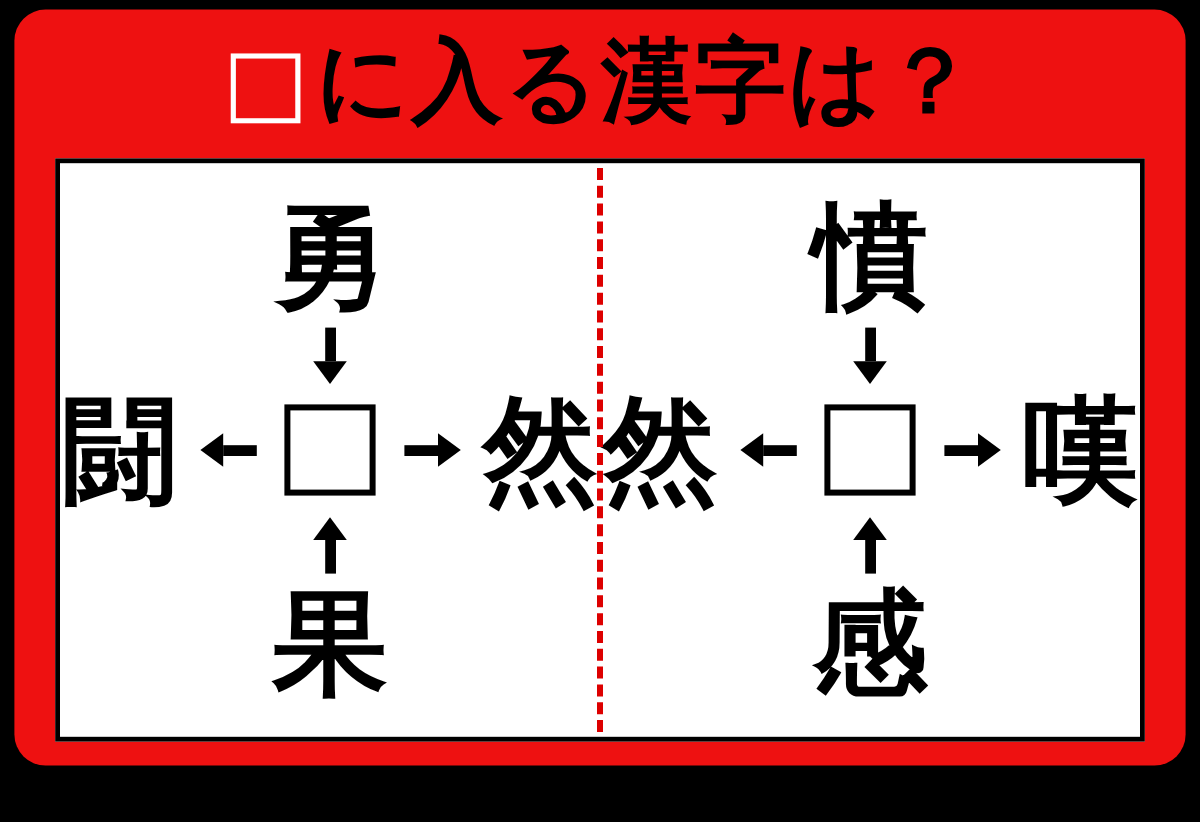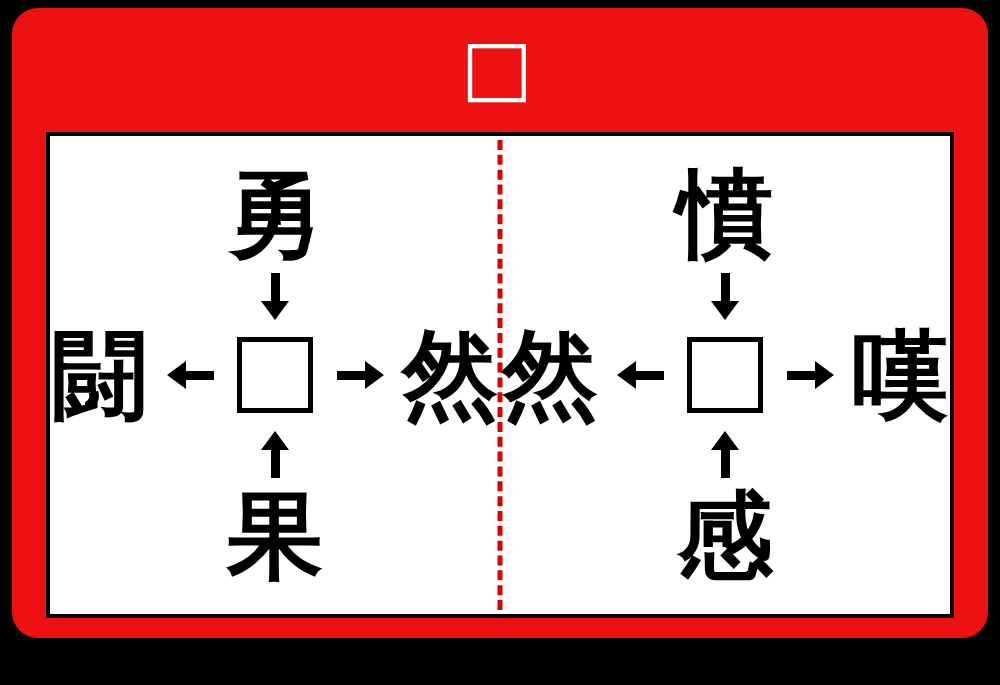--- a/index.html
+++ b/index.html
@@ -126,20 +126,21 @@
     border-bottom: 14px solid transparent;
     border-left: 19px solid #000000;
   }
 </style>
 </head>
 <body>
 
 <div class="red-frame">
   <div class="title">
     <span class="title-square">□</span>
+    <span>に入る漢字は？</span>
   </div>
 
   <div class="panel">
     <div class="puzzles">
 
       <div class="puzzle">
         <div class="kanji cell-top">勇</div>
         <div class="arrow-v cell-arrow-down">
           <div class="shaft-v"></div>
           <div class="head-down"></div>

